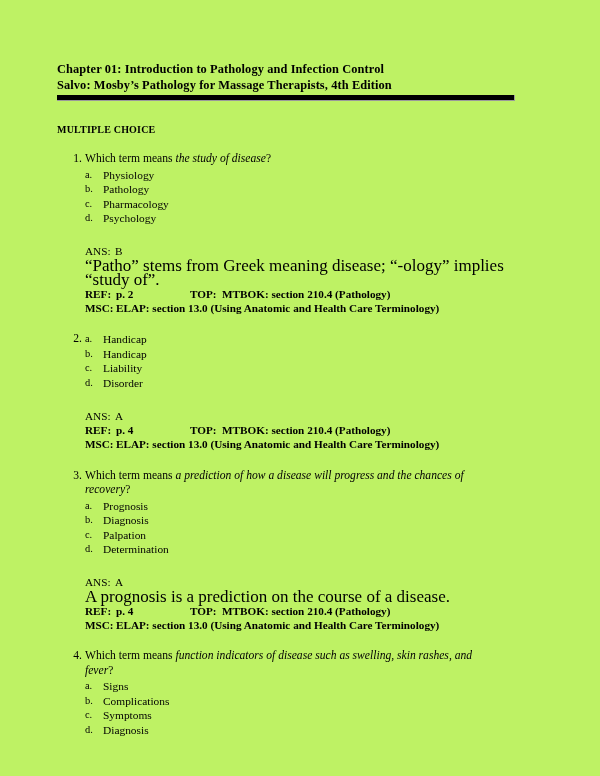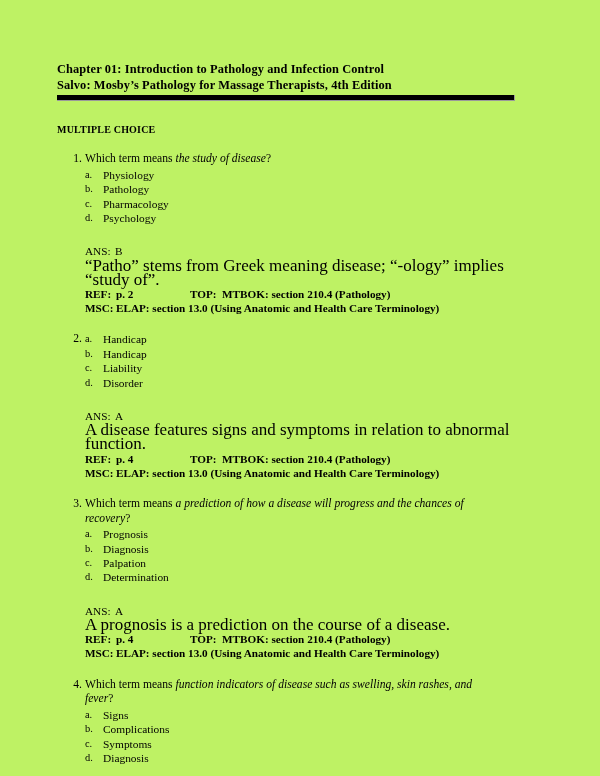--- a/index.html
+++ b/index.html
@@ -170,21 +170,20 @@
         <div class="question-block">
           <div class="question-line"><span class="q-num">2.</span></div>
           <div class="options">
             <div class="option"><span class="opt-letter">a.</span><span>Handicap</span></div>
             <div class="option"><span class="opt-letter">b.</span><span>Handicap</span></div>
             <div class="option"><span class="opt-letter">c.</span><span>Liability</span></div>
             <div class="option"><span class="opt-letter">d.</span><span>Disorder</span></div>
           </div>
           <div class="answer-block">
             <div class="ans-line"><span class="lbl">ANS:</span><span class="val">A</span></div>
-            <div class="rationale">A disease features signs and symptoms in relation to abnormal function.</div>
           </div>
           <div class="meta-block">
             <div class="meta-row"><span class="m-lbl">REF:</span><span class="m-ref">p. 4</span><span class="m-toplbl">TOP:</span><span>MTBOK: section 210.4 (Pathology)</span></div>
             <div class="meta-row"><span class="m-lbl">MSC:</span><span>ELAP: section 13.0 (Using Anatomic and Health Care Terminology)</span></div>
           </div>
         </div>
         <div class="question-block">
           <div class="question-line"><span class="q-num">3.</span><span class="q-text"><span>Which term means </span><i>a prediction of how a disease will progress and the chances of</i><br><i>recovery</i><span>?</span></span></div>
           <div class="options">
             <div class="option"><span class="opt-letter">a.</span><span>Prognosis</span></div>

